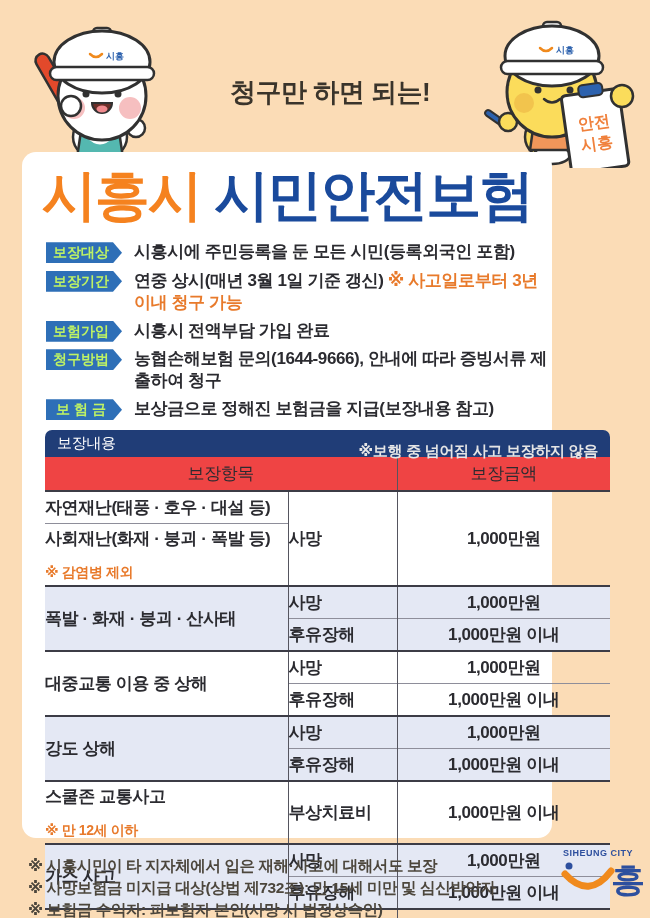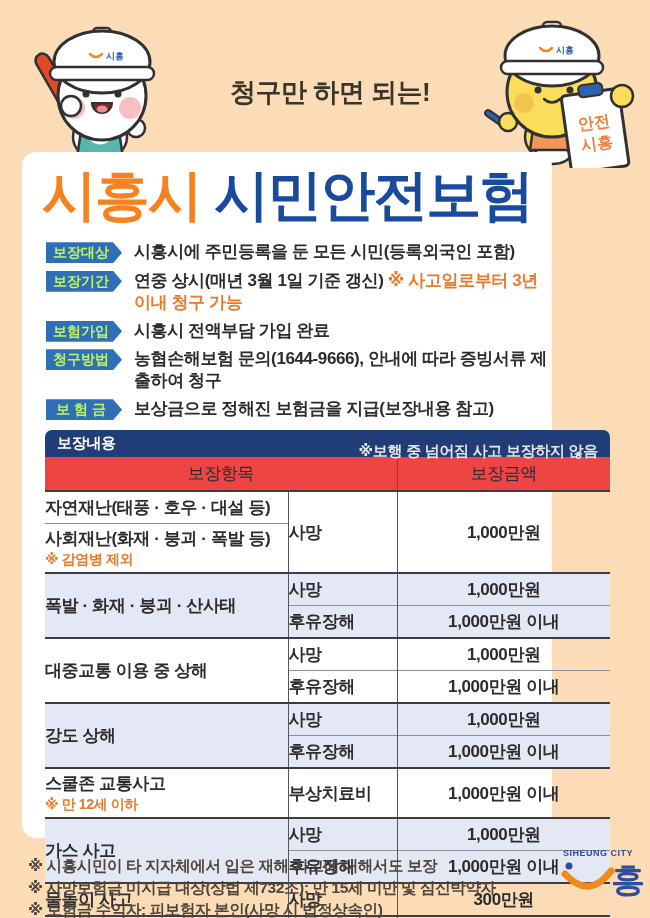--- a/index.html
+++ b/index.html
@@ -39,39 +39,39 @@
   }
   .info-text{font-size:17px;font-weight:600;color:#2B2B30;line-height:1.28;letter-spacing:-0.4px;}
   .info-note{color:#E87A2B;font-weight:700;}
   
   .table-wrap{margin:10px 0 0 23px;width:565px;}
   .tbl-titlebar{
     height:27px;background:#203D77;border-radius:7px 7px 0 0;
     display:flex;justify-content:space-between;align-items:center;
     padding:0 12px;box-sizing:border-box;
   }
-  .tbl-title{color:#ffffff;font-size:15px;font-weight:700;letter-spacing:-0.3px;}
+  .tbl-title{color:#ffffff;font-size:15px;font-weight:400;letter-spacing:-0.3px;}
   .tbl-note{color:#e5e5e5;font-size:15px;font-weight:800;letter-spacing:-0.3px;margin-top:16px;}
   table.coverage{
     width:565px;border-collapse:collapse;table-layout:fixed;
     font-size:17px;color:#2B2B30;letter-spacing:-0.4px;
   }
   table.coverage thead th{
     background:#ef4444;height:31px;font-size:17px;font-weight:400;
     border-bottom:2px solid #3C3C46;
   }
   th.th-item{border-right:1.5px solid #55555F;}
   table.coverage td{border-top:1px solid #8E8E9A;padding:3px 0;height:25px;font-weight:600;}
   tr.group-start td{border-top:2px solid #3C3C46;}
   tbody tr:last-child td{border-bottom:3px solid #3C3C46;}
   tr.shade td{background:#E4E8F4;}
   td.c-item{text-align:left;padding-left:26px;border-right:1.5px solid #55555F;}
   td.c-type{text-align:left;padding-left:18px;border-right:1.5px solid #55555F;}
   td.c-amount{text-align:center;}
-  .item-note{font-size:14px;color:#E87A2B;font-weight:700;margin-top:1px;}
+  .item-note{font-size:14px;color:#E87A2B;font-weight:700;margin-top:14px;}
   
   .footer-notes{
     position:absolute;left:28px;top:843px;font-size:15.5px;font-weight:600;
     color:#4C463C;line-height:22px;letter-spacing:-0.4px;margin-top:12px;
   }
   .logo{position:absolute;right:3px;top:848px;width:92px;text-align:center;}
   .logo-top{font-size:9px;font-weight:bold;color:#2D4F9E;letter-spacing:0.5px;text-align:left;padding-left:8px;}
   .logo-mark{width:84px;height:48px;}
 </style>
 </head>

